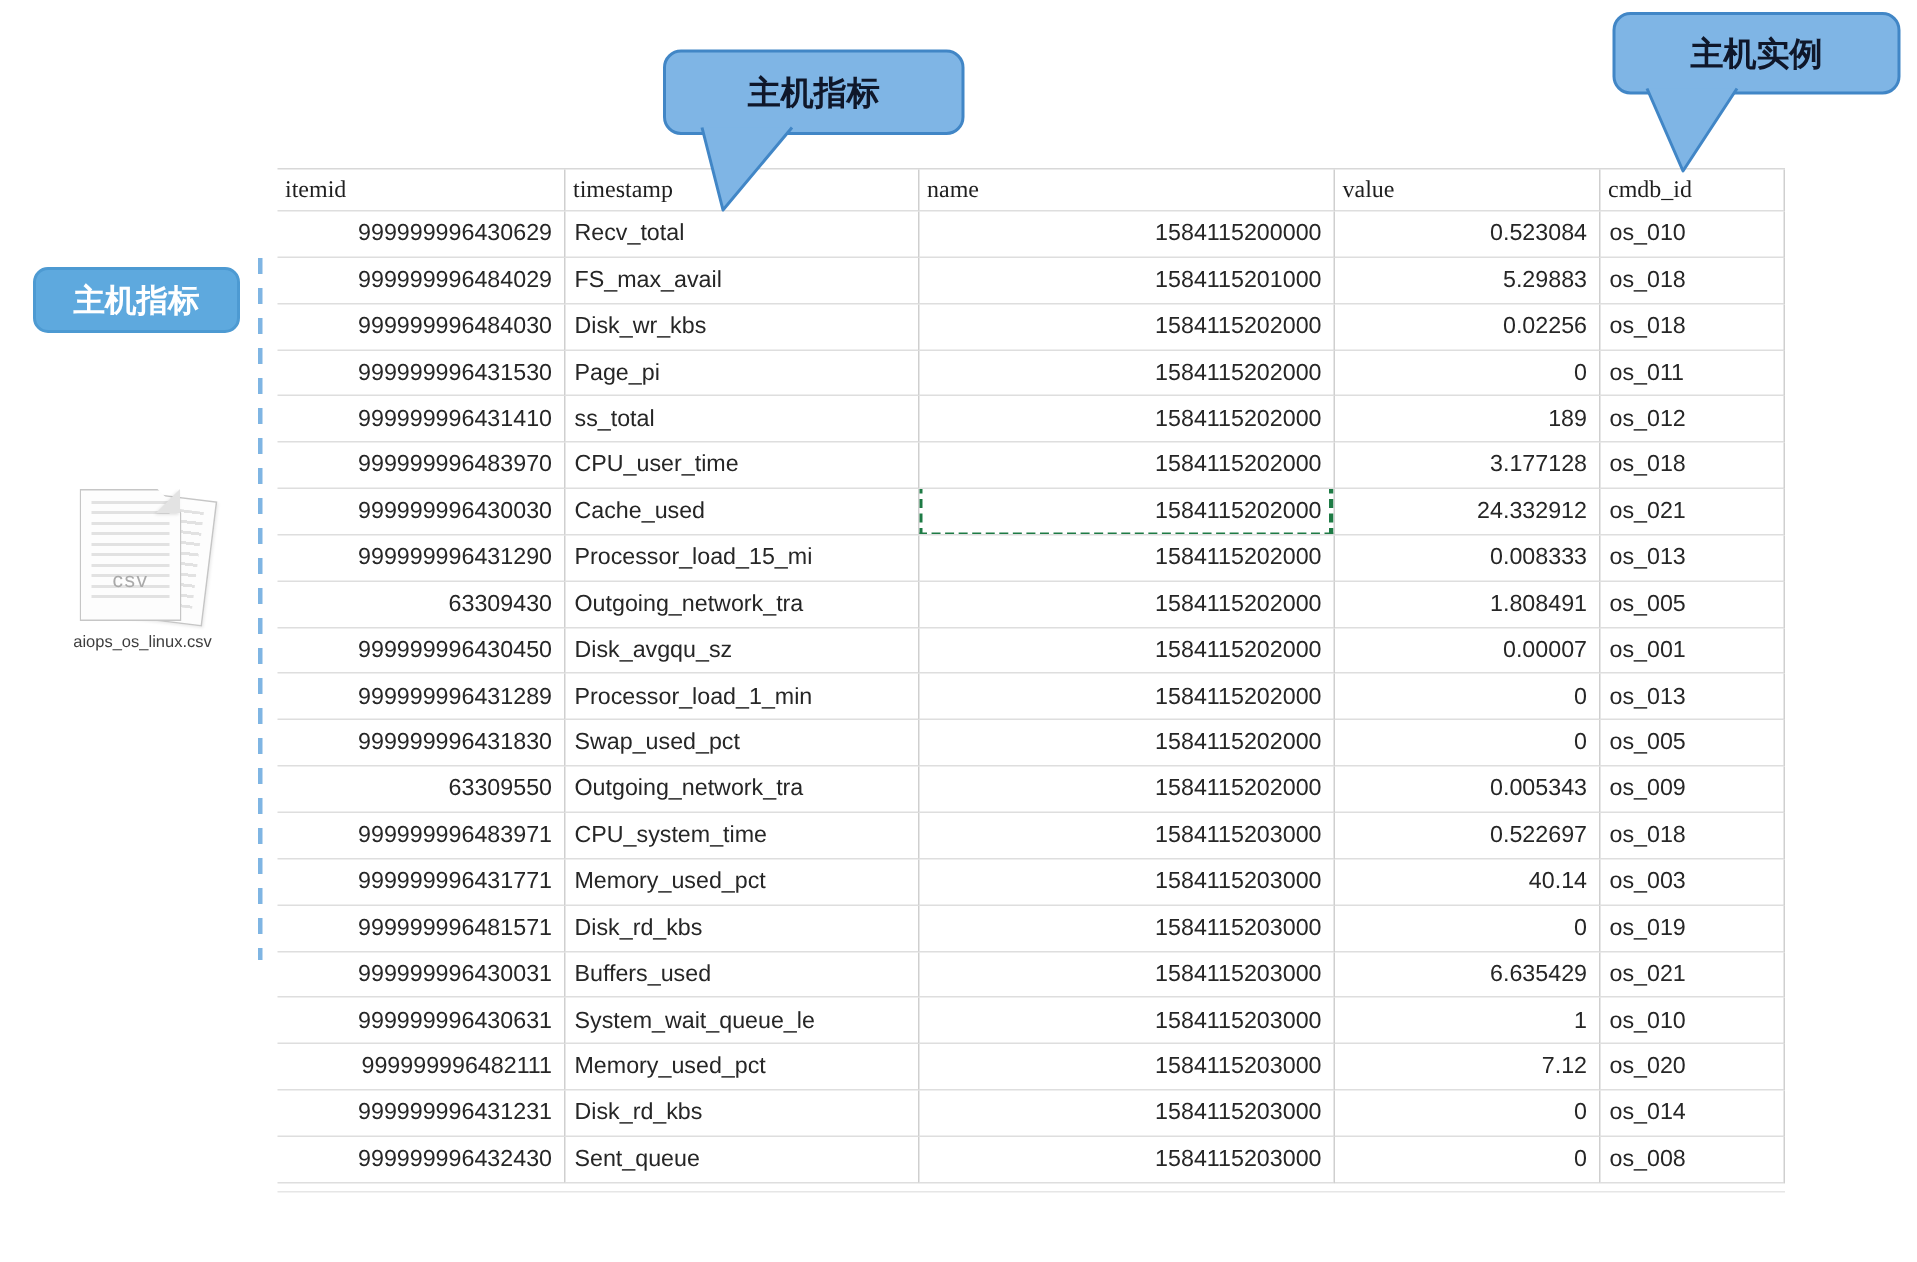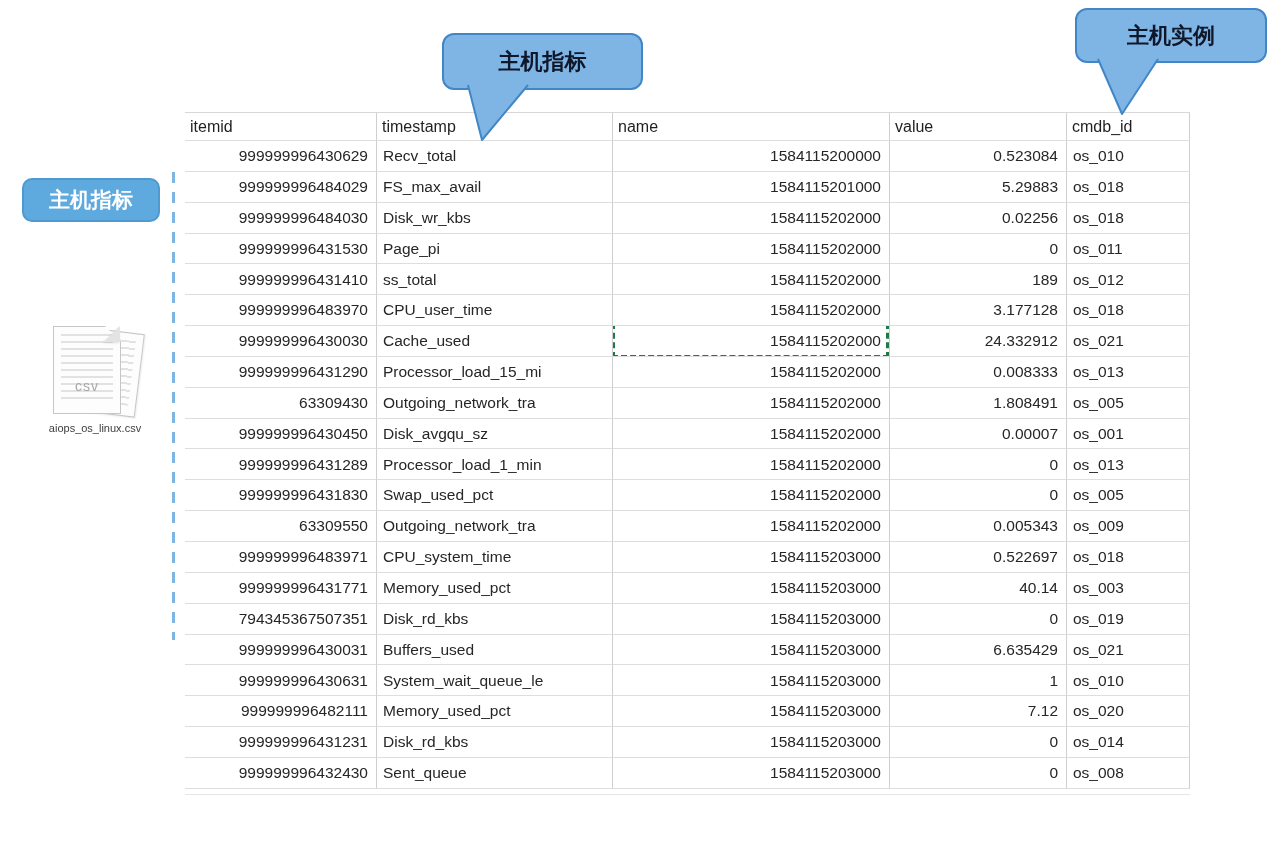--- a/index.html
+++ b/index.html
@@ -14,21 +14,21 @@
     --text_dark:#262626;
   }
   *{margin:0;padding:0;box-sizing:border-box;}
   html,body{background:#ffffff;}
   body{font-family:"Liberation Sans","DejaVu Sans",sans-serif;color:var(--text_dark);}
   .stage{position:relative;width:1278px;height:841px;background:#ffffff;overflow:hidden;}
 
   
   .xtable{position:absolute;left:185px;top:112px;width:1005px;border-top:1px solid #d8d8d8;}
   .xrow{display:grid;grid-template-columns:192px 236px 277px 177px 123px;height:30.85px;}
-  .xrow.header{height:28px;}
+  .xrow.header{height:28px;font-family:Liberation Serif, serif;}
   .cell{position:relative;display:flex;align-items:center;overflow:hidden;white-space:nowrap;
         border-right:1px solid var(--grid_v);border-bottom:1px solid var(--grid_h);
         font-size:15.5px;line-height:1;}
   .cell.num{justify-content:flex-end;padding-right:8px;}
   .cell.txt{justify-content:flex-start;padding-left:6px;}
   .header .cell{font-size:16px;justify-content:flex-start;padding-left:5px;color:#1f1f1f;}
   .cell.flagged::after{content:'';position:absolute;left:-1px;top:-3px;right:0px;bottom:-2px;
         border:3px dashed var(--selection_green);pointer-events:none;}
   .bottom-extra-line{position:absolute;left:185px;top:794px;width:1005px;height:1px;background:#e6e6e6;}
 
@@ -231,21 +231,21 @@
 
         <div class="xrow">
           <div class="cell num">999999996431771</div>
           <div class="cell txt">Memory_used_pct</div>
           <div class="cell num">1584115203000</div>
           <div class="cell num">40.14</div>
           <div class="cell txt">os_003</div>
         </div>
 
         <div class="xrow">
-          <div class="cell num">794345367507351</div>
+          <div class="cell num">999999996481571</div>
           <div class="cell txt">Disk_rd_kbs</div>
           <div class="cell num">1584115203000</div>
           <div class="cell num">0</div>
           <div class="cell txt">os_019</div>
         </div>
 
         <div class="xrow">
           <div class="cell num">999999996430031</div>
           <div class="cell txt">Buffers_used</div>
           <div class="cell num">1584115203000</div>

